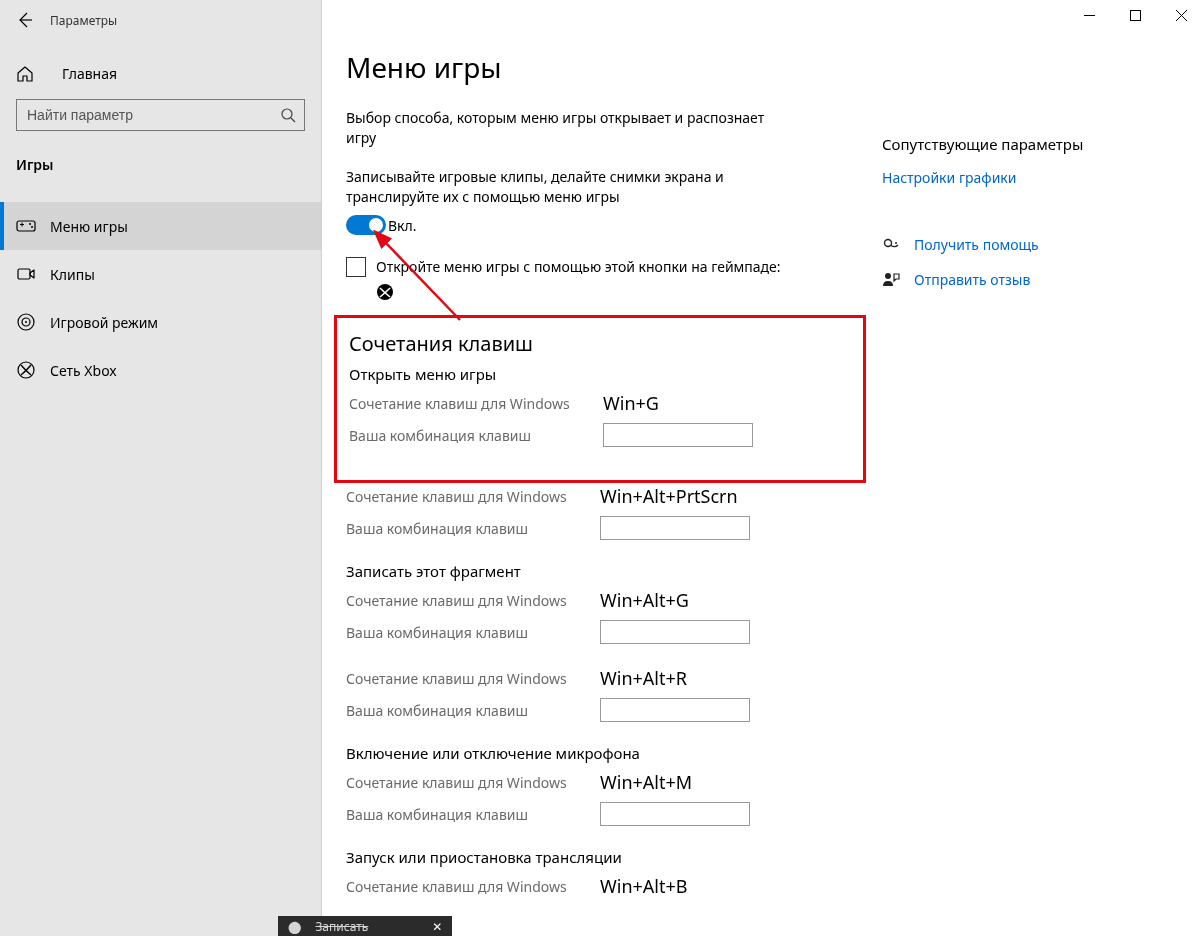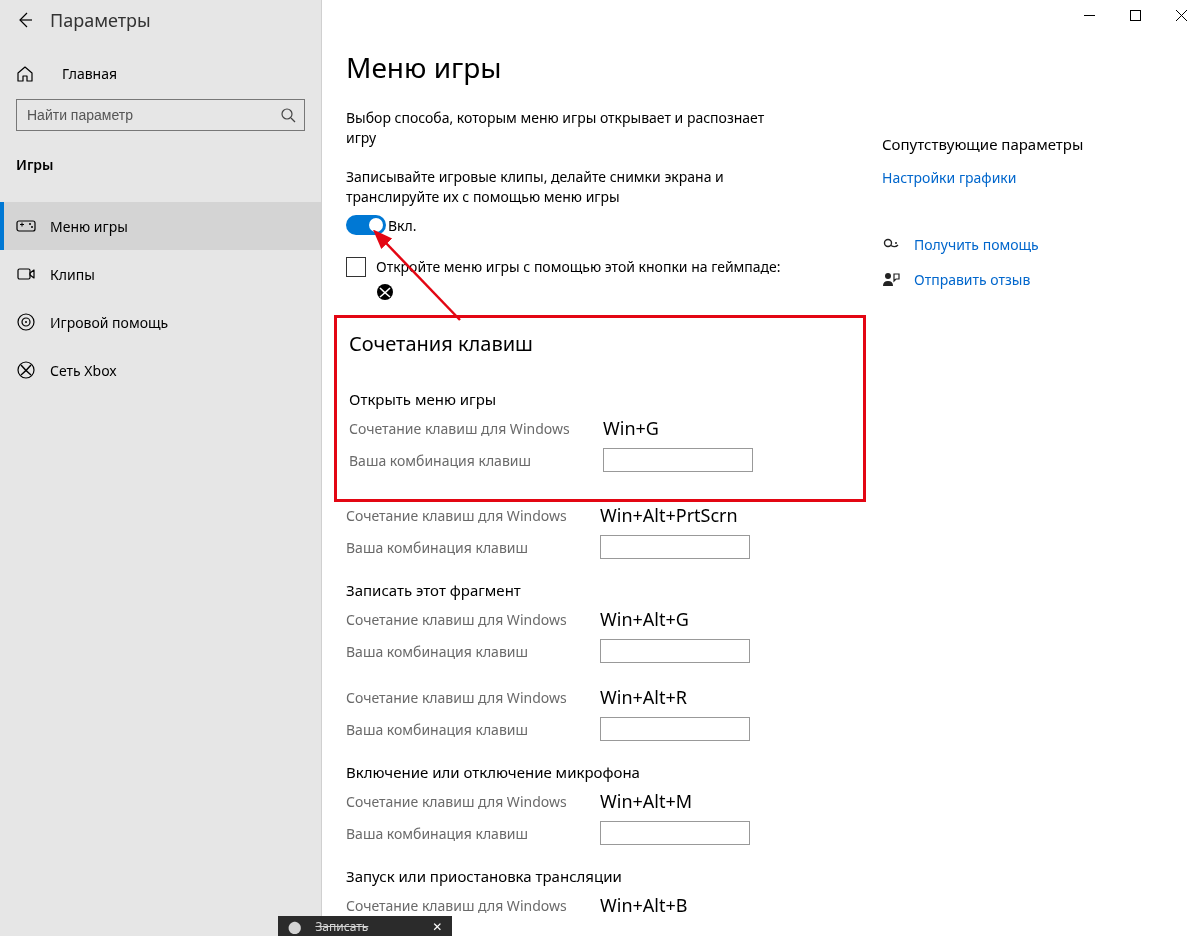--- a/index.html
+++ b/index.html
@@ -68,21 +68,21 @@
     height:40px;
     display:flex;
     align-items:center;
   }
   .back-btn {
     width:50px;height:40px;
     background:transparent;border:none;
     display:flex;align-items:center;justify-content:center;
     cursor:pointer;
   }
-  .app-title { font-size:18px; color:#333; }
+  .app-title { font-size:12px; color:#333; }
 
   
   .sidebar-inner { padding-top: 54px; }
   .home-line {
     display:flex;align-items:center;
     padding: 10px 16px;
     gap: 28px;
     cursor:pointer;
   }
   .home-line .icon { width:18px; height:18px; display:flex;align-items:center;justify-content:center; }
@@ -172,21 +172,21 @@
   .highlight-box {
     border: 3px solid #e30613;
     padding: 6px 12px 10px 12px;
     margin-left: -12px;
     margin-right: -8px;
   }
   .section-heading {
     font-size: 20px;
     font-weight: 400;
     margin-top: 6px;
-    margin-bottom: 32px;
+    margin-bottom: 7px;
   }
   .shortcut-group {
     margin-bottom: 20px;
   }
   .shortcut-title { font-size:15px; margin-bottom:6px; }
   .shortcut-row {
     display:flex;align-items:center;
     margin-bottom:6px;
     min-height:26px;
   }
@@ -316,21 +316,21 @@
           <span>Клипы</span>
         </div>
         <div class="nav-item">
           <span class="icon">
             <svg width="20" height="20" viewBox="0 0 20 20">
                 <circle cx="10" cy="10" r="8" fill="none" stroke="#000" stroke-width="1.2"></circle>
                 <circle cx="10" cy="10" r="4" fill="none" stroke="#000" stroke-width="1.2"></circle>
                 <circle cx="10" cy="10" r="1" fill="#000"></circle>
               </svg>
           </span>
-          <span>Игровой помощь</span>
+          <span>Игровой режим</span>
         </div>
         <div class="nav-item">
           <span class="icon">
             <svg width="20" height="20" viewBox="0 0 20 20">
                 <circle cx="10" cy="10" r="8" fill="none" stroke="#000" stroke-width="1.2"></circle>
                 <path d="M5 5 Q10 11 15 15 M15 5 Q10 11 5 15" fill="none" stroke="#000" stroke-width="1.4"></path>
               </svg>
           </span>
           <span>Сеть Xbox</span>
         </div>
@@ -358,21 +358,21 @@
       <div class="xbox-icon">
         <svg width="18" height="18" viewBox="0 0 18 18">
             <circle cx="9" cy="9" r="8" fill="#000"></circle>
             <path d="M4 5 Q9 10 14 14 M14 5 Q9 10 4 14" fill="none" stroke="#fff" stroke-width="1.6"></path>
           </svg>
       </div>
 
       <div class="highlight-box">
         <h2 class="section-heading">Сочетания клавиш</h2>
 
-        <div class="shortcut-group" style="margin-bottom:16px;">
+        <div class="shortcut-group" style="margin-bottom:22px;">
           <div class="shortcut-title">Открыть меню игры</div>
           <div class="shortcut-row">
             <span class="shortcut-label">Сочетание клавиш для Windows</span>
             <span class="shortcut-value">Win+G</span>
           </div>
           <div class="shortcut-row">
             <span class="shortcut-label">Ваша комбинация клавиш</span>
             <input class="shortcut-input" style="">
           </div>
         </div>

